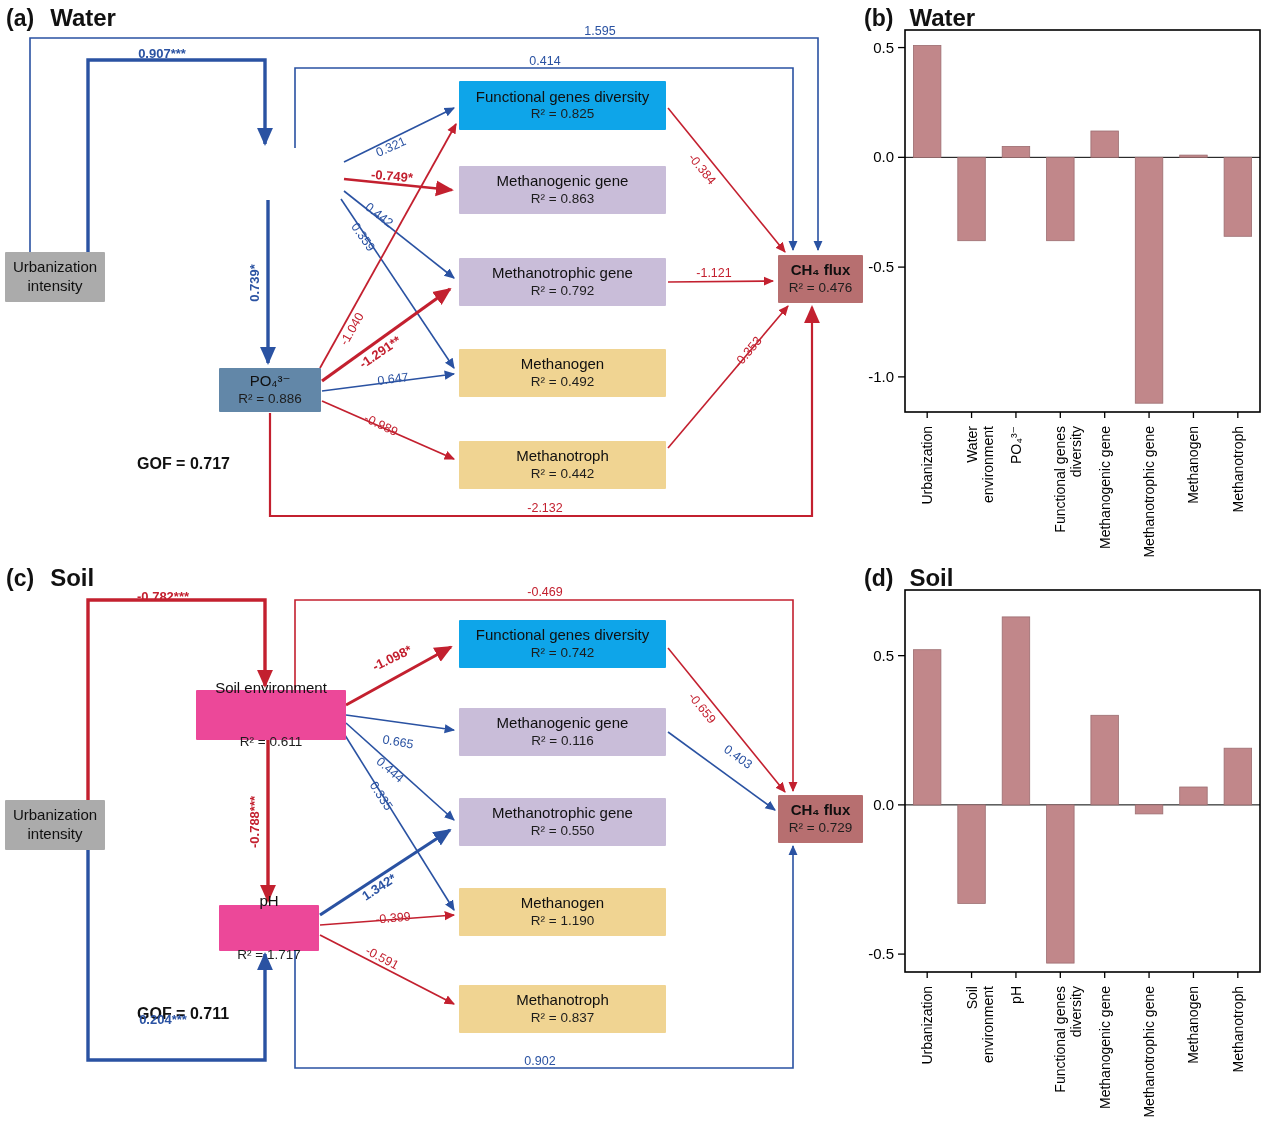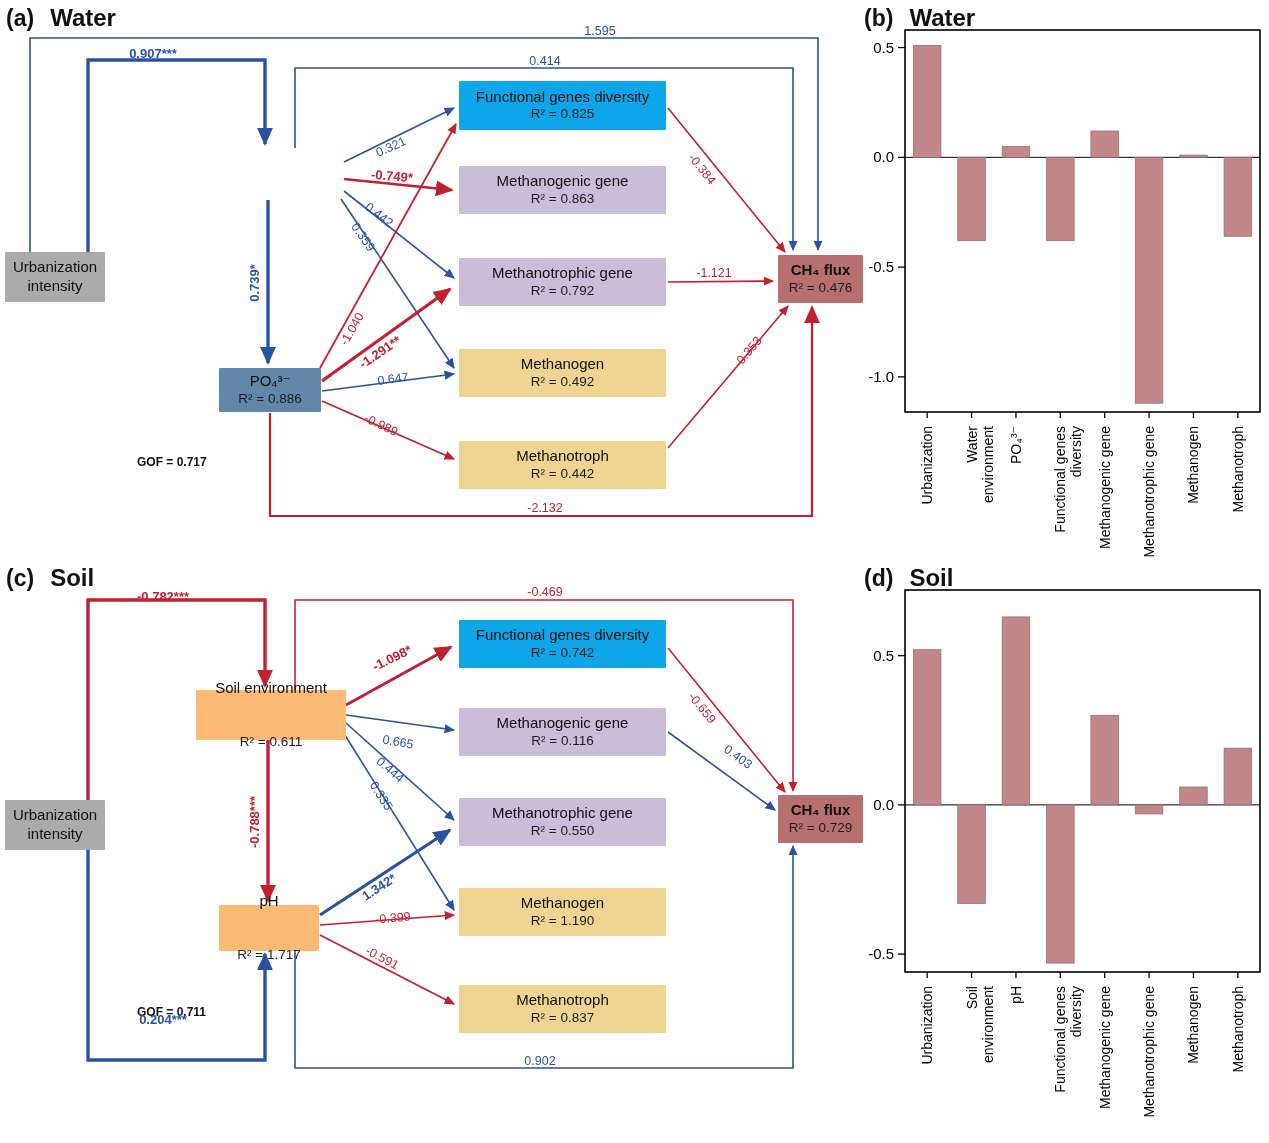--- a/index.html
+++ b/index.html
@@ -9,26 +9,26 @@
   .hdr .tag{font-weight:bold;font-size:23px;}
   .hdr .ttl{font-weight:bold;font-size:24px;}
   svg.layer{position:absolute;left:0;overflow:visible;}
   .box{position:absolute;display:flex;flex-direction:column;align-items:center;justify-content:center;
        text-align:center;line-height:1.25;border-radius:1px;}
   .box-title{font-size:15px;color:#101010;white-space:pre-line;}
   .box-sub{font-size:13.5px;color:#1d1d1d;}
   .ch4 .box-title{font-weight:bold;}
   .c-gray{background:#ababab;} .c-lblue{background:#8db8dc;} .c-sblue{background:#6287a8;}
   .c-green{background:#0ea5e9;} .c-purple{background:#c9bdd9;} .c-tan{background:#f0d492;}
-  .c-rose{background:#b76f70;} .c-brown{background:#fdba74;gap:36px;}
+  .c-rose{background:#b76f70;} .c-brown{background:#ec4899;gap:36px;}
   .elab{position:absolute;font-size:12.5px;white-space:nowrap;
         transform:translate(-50%,-50%) rotate(var(--r,0deg));}
   .blue{color:#2a52a2;} .red{color:#c3202f;}
   .b{font-weight:bold;font-size:13px;}
-  .gof{position:absolute;font-weight:bold;font-size:12px;color:#111;}
+  .gof{position:absolute;font-weight:bold;font-size:16px;color:#111;}
   .eb{stroke:#2a52a2;fill:none;} .er{stroke:#c3202f;fill:none;}
 </style>
 </head>
 <body>
 
 <div id="root">
 
   <div class="hdr" style="left:6px;top:4px;">
     <span class="tag">(a)</span>
     <span class="ttl">Water</span>
@@ -107,21 +107,21 @@
     <div class="box-title">Methanotroph</div>
     <div class="box-sub">R² = 0.442</div>
   </div>
   <div class="box c-rose ch4" style="left:778px;top:255px;width:85px;height:48px;">
     <div class="box-title">CH₄ flux</div>
     <div class="box-sub">R² = 0.476</div>
   </div>
   <div class="gof" style="left:137px;top:455px;">GOF = 0.717</div>
 
   <span class="elab blue" style="left:600px;top:31px;">1.595</span>
-  <span class="elab blue b" style="left:153px;top:53px;">0.907***</span>
+  <span class="elab blue b" style="left:162px;top:53px;">0.907***</span>
   <span class="elab blue" style="left:545px;top:61px;text-align:center;">0.414</span>
   <span class="elab blue" style="left:391px;top:147px;--r:-24deg;">0.321</span>
   <span class="elab red b" style="left:392px;top:176px;--r:5deg;">-0.749*</span>
   <span class="elab blue" style="left:379px;top:215px;--r:38deg;">0.442</span>
   <span class="elab blue" style="left:363px;top:237px;--r:55deg;">0.359</span>
   <span class="elab blue b" style="left:254px;top:283px;--r:-90deg;">0.739*</span>
   <span class="elab red" style="left:352px;top:329px;--r:-60deg;">-1.040</span>
   <span class="elab red b" style="left:380px;top:352px;--r:-34deg;">-1.291**</span>
   <span class="elab blue" style="left:393px;top:379px;--r:-7deg;">0.647</span>
   <span class="elab red" style="left:381px;top:425px;--r:26deg;">-0.989</span>

